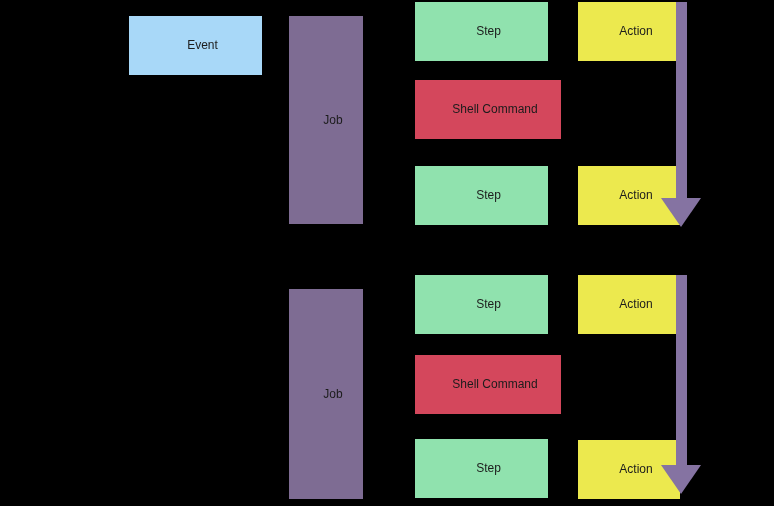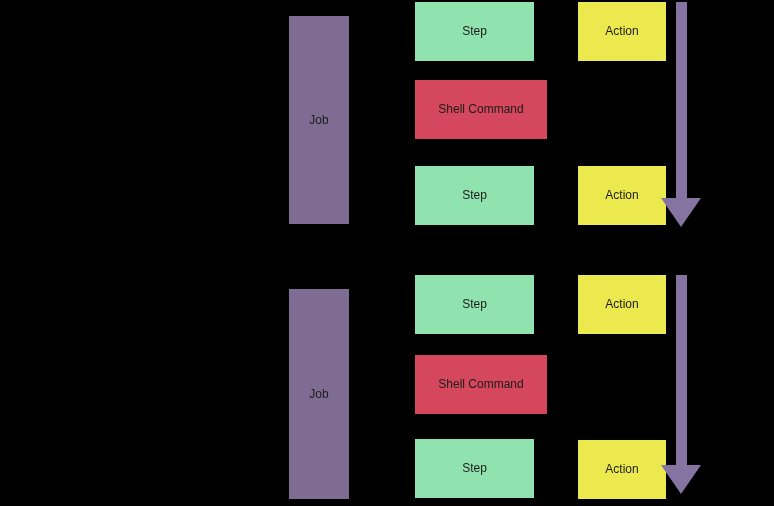--- a/index.html
+++ b/index.html
@@ -17,20 +17,21 @@
   }
   .node {
     position: absolute;
     display: flex;
     align-items: center;
     justify-content: center;
     font-size: 12px;
     color: var(--text, #1c1c1c);
     text-align: left;
     line-height: 1.2;
+    padding-left: 14px;
   }
   .event  { left: 129px; top: 16px; width: 119px; height: 59px; background: var(--event); }
   .job    { left: 289px; width: 60px; background: var(--job); }
   .job-1  { top: 16px;  height: 208px; }
   .job-2  { top: 289px; height: 210px; }
   .step   { left: 415px; width: 119px; height: 59px; background: var(--step); }
   .shell  { left: 415px; width: 132px; height: 59px; background: var(--shell); }
   .action { left: 578px; width: 88px;  height: 59px; background: var(--action); }
   .r1 { top: 2px; }
   .r2 { top: 80px; }
@@ -57,20 +58,21 @@
     border-top: 29px solid var(--arrow);
   }
   .head-1 { top: 198px; }
   .head-2 { top: 465px; }
 </style>
 </head>
 <body>
 
 <div class="canvas">
 
+  <div class="node event">Event</div>
 
   <div class="node job job-1">Job</div>
   <div class="node step r1">Step</div>
   <div class="node shell r2">Shell Command</div>
   <div class="node step r3">Step</div>
   <div class="node action r1">Action</div>
   <div class="node action r3">Action</div>
 
   <div class="arrow-shaft shaft-1"></div>
   <div class="arrow-head head-1"></div>

